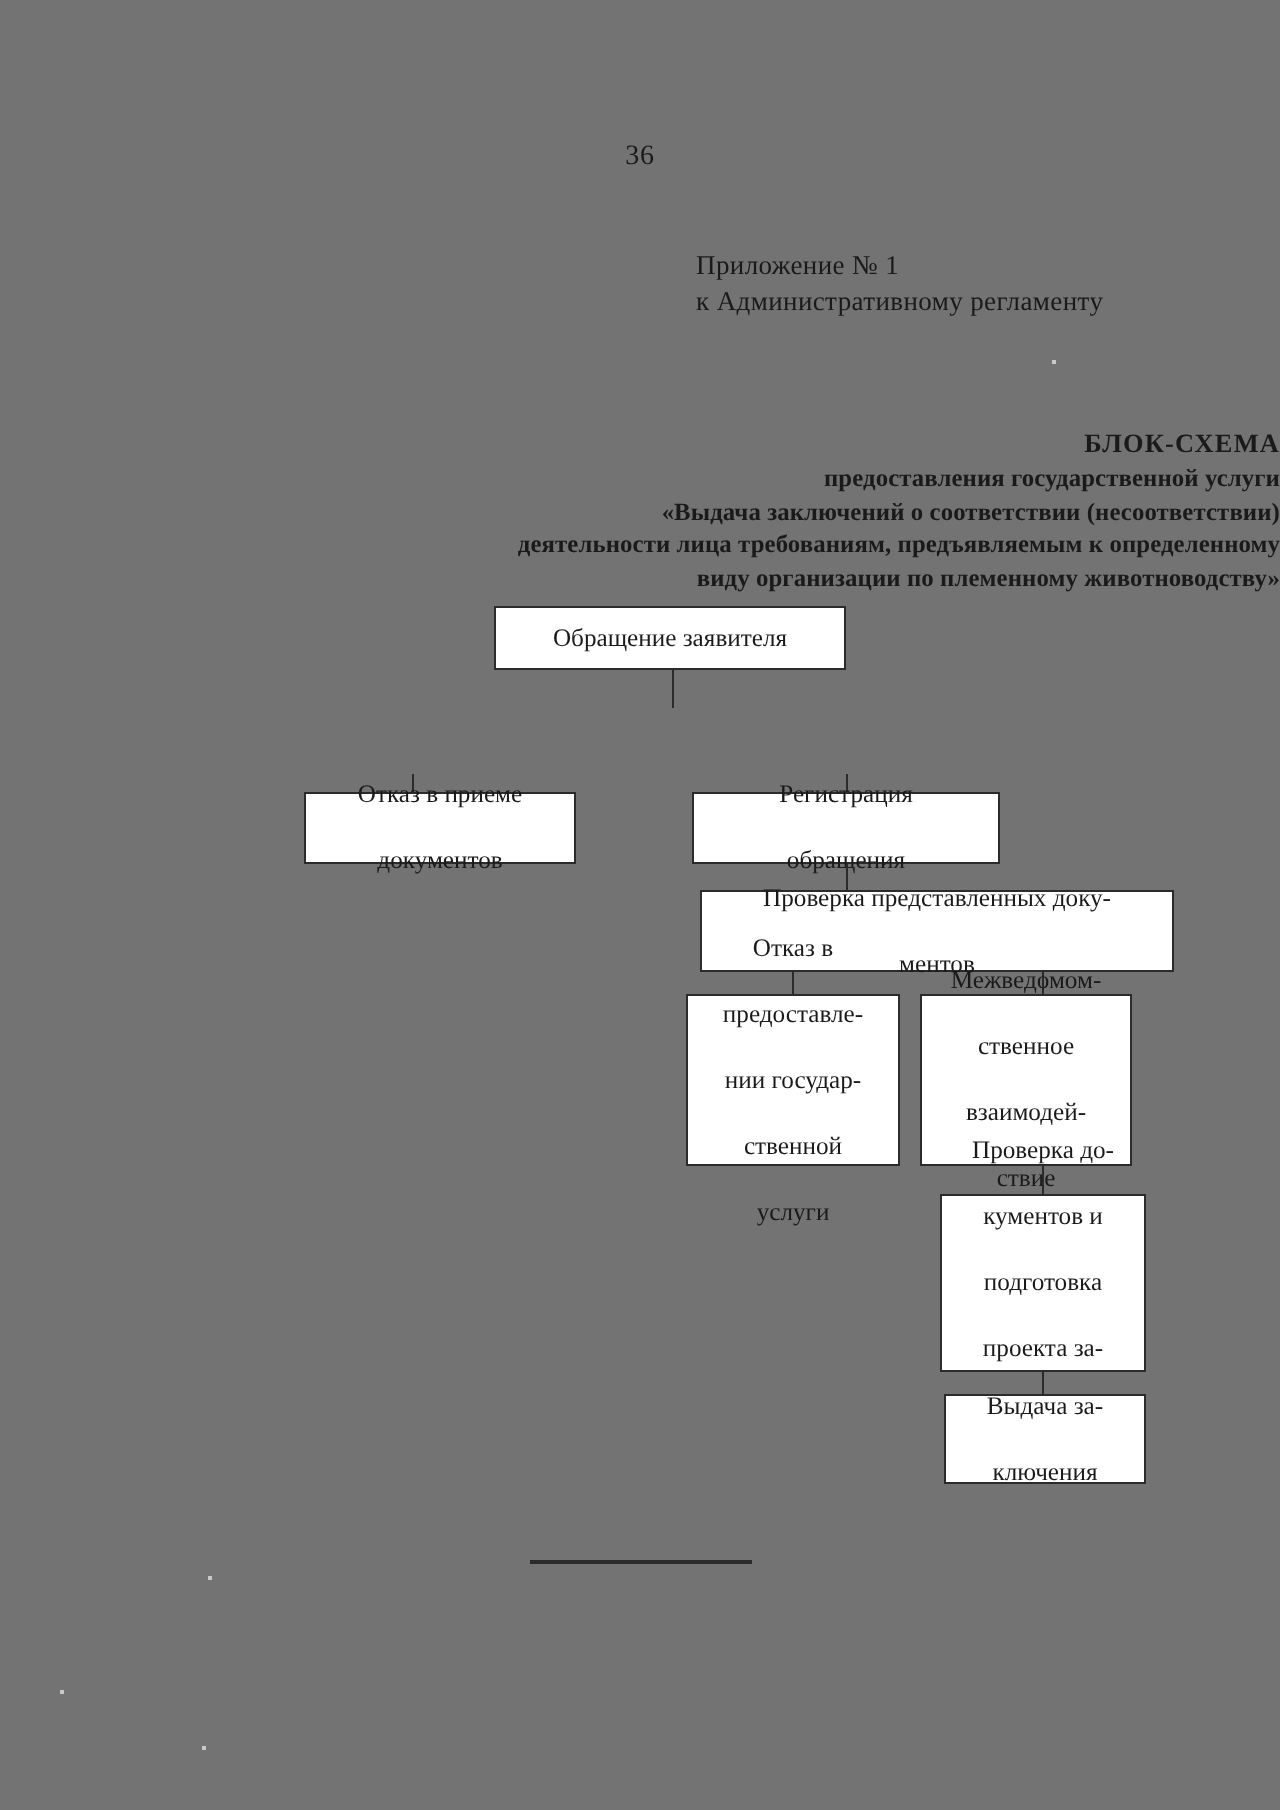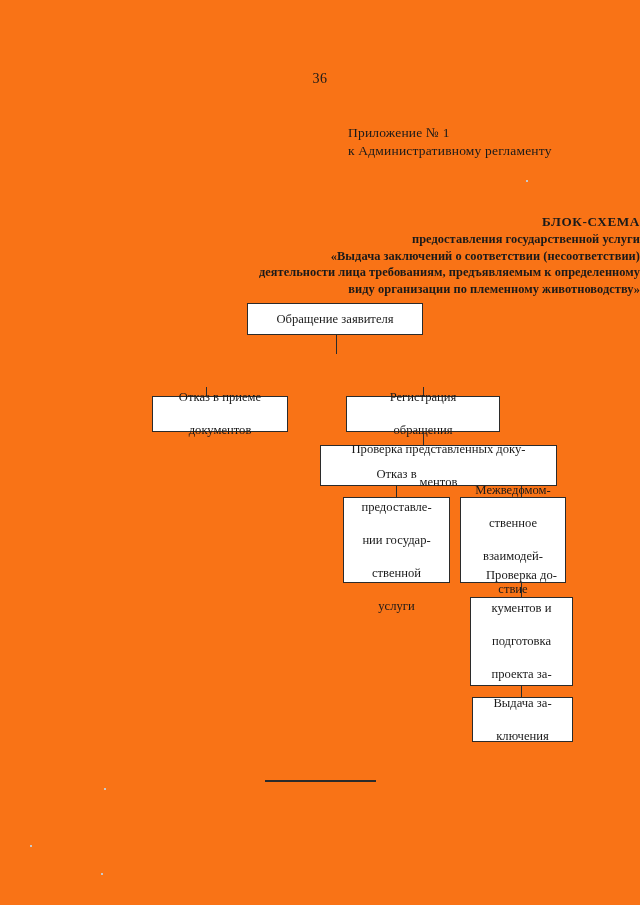--- a/index.html
+++ b/index.html
@@ -5,21 +5,21 @@
 <style>
   html, body {
     margin: 0;
     padding: 0;
     background: #ffffff;
   }
   #page {
     position: relative;
     width: 640px;
     height: 905px;
-    background: #f97316;
+    background: #737373;
     font-family: "Liberation Serif", "DejaVu Serif", serif;
     color: #1a1a1a;
     overflow: hidden;
   }
 
   
   .page-number {
     position: absolute;
     left: 0; top: 71px;
     width: 640px;
@@ -136,21 +136,21 @@
 
     <div class="node" style="left:346px; top:396px; width:154px; height:36px;">
       <span>
         <span>Регистрация</span><br>
         <span>обращения</span>
       </span>
     </div>
 
     <div class="conn v" style="left:423px; top:432px; height:13px;"></div>
 
-    <div class="node" style="left:320px; top:445px; width:237px; height:41px;">
+    <div class="node" style="left:350px; top:445px; width:237px; height:41px;">
       <span>
         <span>Проверка представленных доку-</span><br>
         <span>ментов</span>
       </span>
     </div>
 
     <div class="conn v" style="left:396px; top:486px; height:11px;"></div>
     <div class="conn v" style="left:521px; top:486px; height:11px;"></div>
 
     <div class="node" style="left:343px; top:497px; width:107px; height:86px;">

